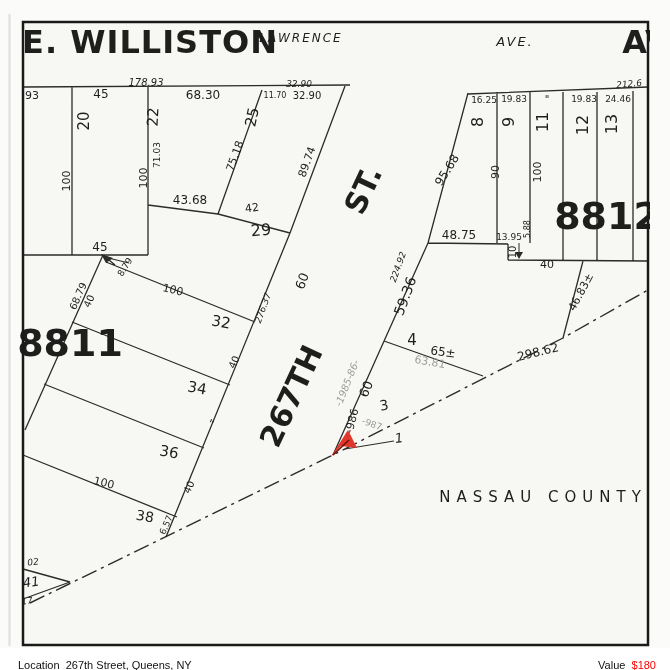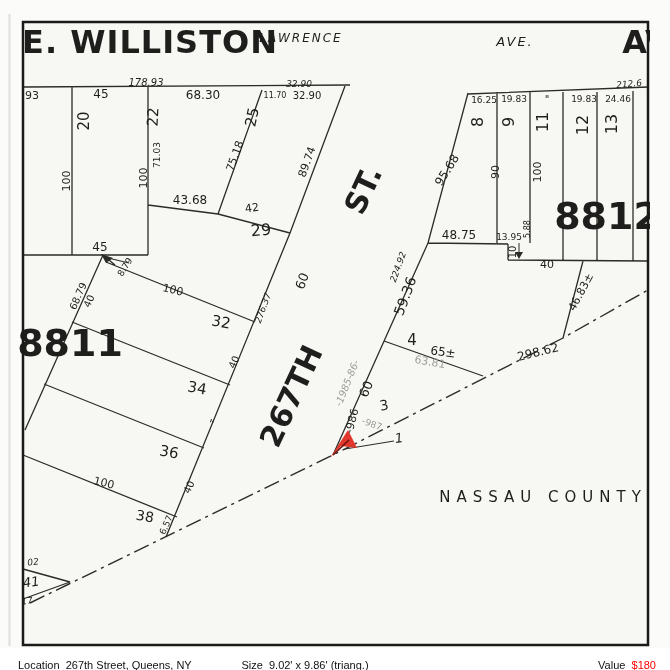--- a/index.html
+++ b/index.html
@@ -139,16 +139,15 @@
         <text transform="translate(581,292) rotate(-62)" font-size="11" class="lbl ">46.83±</text>
       </g>
 
     <rect x="650" y="0" width="20" height="648" fill="#fbfbf9"></rect>
 
     <rect x="23" y="22" width="625" height="623" fill="none" stroke="#1a1a18" stroke-width="2.5"></rect>
   </svg>
 
   <div class="caption">
     <span style="position:relative;z-index:1;">Location_267th Street, Queens, NY</span>
-    <span class="mid">Size_9.02' x 9.86' (triang.)</span>
     <span style="position:relative;z-index:1;"><span>Value_</span><span class="red">$180</span></span>
   </div>
 </div>
 
 </body></html>

